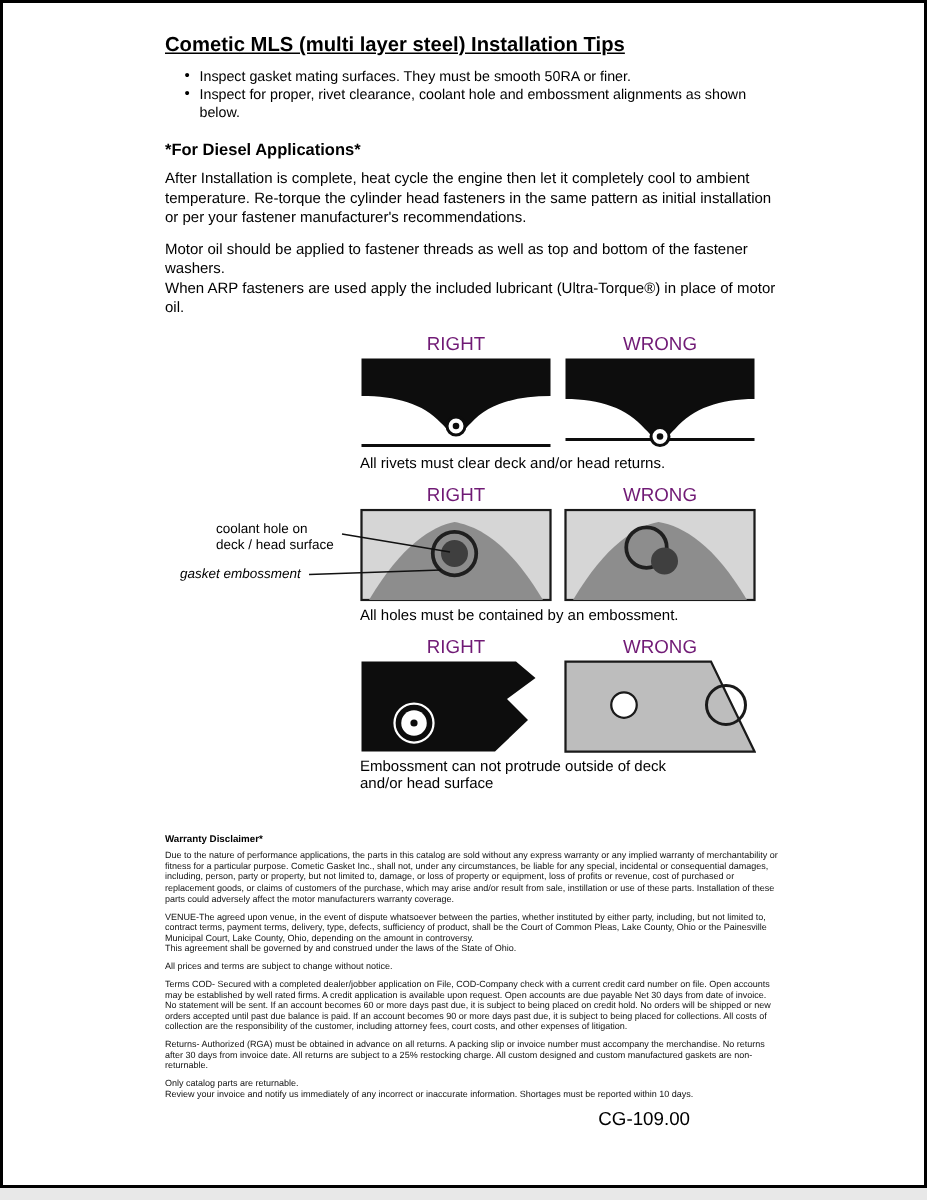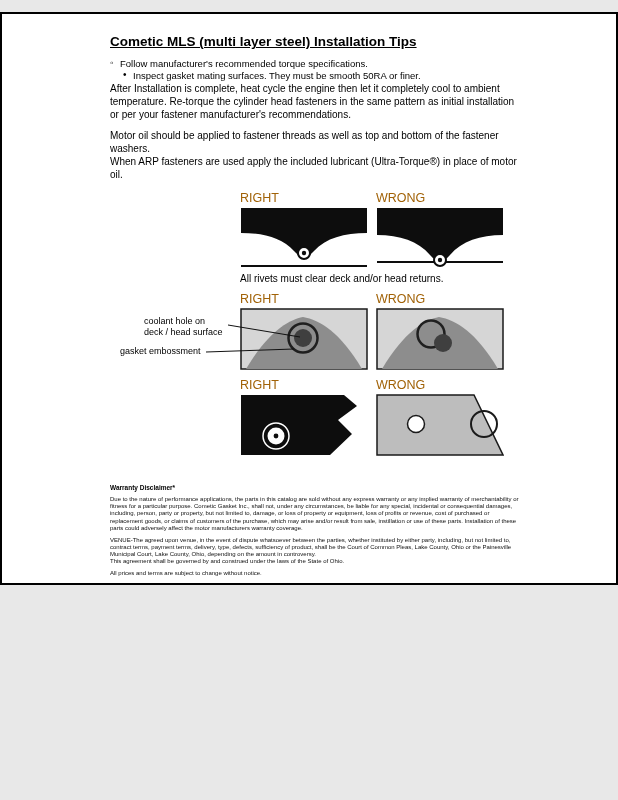--- a/index.html
+++ b/index.html
@@ -1,63 +1,64 @@
 <!DOCTYPE html>
 <html><head>
 <meta charset="utf-8">
 <style>
   * { margin:0; padding:0; box-sizing:border-box; }
   html,body { background:#e8e8e8; }
   body { font-family:"Liberation Sans","DejaVu Sans",sans-serif; color:#000; }
   .page {
-    width:618px; height:573px; background:#fff; border:2px solid #000;
-    padding:20px 96px 0 108px; position:relative; overflow:hidden; margin:12px auto;
+    width:618px; height:792px; background:#fff; border:2px solid #000;
+    padding:20px 96px 0 108px; position:relative; overflow:hidden; margin:0 auto;
   }
   .title { font-size:13.5px; font-weight:bold; text-decoration:underline; margin-bottom:9px; }
   .tips-list { list-style:none; font-size:9.5px; line-height:12px; }
   .tips-list li { position:relative; padding-left:10px; }
   .tips-list > li::before { content:"◦"; position:absolute; left:0; top:-1px; font-size:10px; }
   .tip-sublist { list-style:none; margin-left:13px; font-size:9.5px; line-height:12px; }
   .tip-sublist li { position:relative; padding-left:10px; }
   .tip-sublist li::before { content:"•"; position:absolute; left:0; top:-1px; font-size:10px; }
   .diesel-heading { font-size:11px; font-weight:bold; margin:12px 0 7px; }
   .diesel-para { font-size:10px; line-height:13px; white-space:pre-line; margin-bottom:8px; }
   .retorque-note { font-size:10px; line-height:13px; }
   .diagram-section { margin-top:10px; }
   .dia-row { display:flex; position:relative; margin-bottom:8px; }
   .dia-left { flex:0 0 130px; width:130px; position:relative; }
   .dia-main { flex:1; }
   .dia-labels { display:flex; gap:8px; margin-bottom:2px; }
-  .dia-labels span { width:128px; font-size:12.5px; color:#a16207; }
+  .dia-labels span { width:128px; text-align:center; font-size:12.5px; color:#701a75; }
   .dia-panels { display:flex; gap:8px; }
   .dia-panels svg { display:block; }
   .dia-caption { font-size:10px; margin-top:4px; white-space:pre-line; }
   .callout { position:absolute; font-size:9px; line-height:10.5px; white-space:pre-line; }
   .callout-hole { left:34px; top:24px; }
-  .callout-emboss { left:10px; top:54px; }
+  .callout-emboss { left:10px; top:54px;font-style:italic; }
   .callout-lines { position:absolute; left:0; top:0; pointer-events:none; }
   .warranty { margin-top:28px; }
   .warranty-heading { font-size:6.5px; font-weight:bold; margin-bottom:5px; }
   .warranty p { font-size:6px; line-height:7.2px; margin-bottom:4.5px; white-space:pre-line; color:#111; }
   .footer { font-size:12.5px; text-align:right; padding-right:60px; margin-top:4px; }
 </style>
 </head>
 <body>
 
 <div class="page">
 
   <h1 class="title">Cometic MLS (multi layer steel) Installation Tips</h1>
 
   <ul class="tips-list">
-    <li>Follow manufacturer's recommended torque specifications.</li>
   </ul>
   <ul class="tip-sublist">
     <li>Inspect gasket mating surfaces.  They must be smooth 50RA or finer.</li>
+    <li>Inspect for proper, rivet clearance, coolant hole and embossment alignments as shown below.</li>
   </ul>
 
+  <div class="diesel-heading">*For Diesel Applications*</div>
   <p class="diesel-para">After Installation is complete, heat cycle the engine then let it completely cool to ambient
 temperature. Re-torque the cylinder head fasteners in the same pattern as initial installation
 or per your fastener manufacturer's recommendations.</p>
   <p class="diesel-para">Motor oil should be applied to fastener threads as well as top and bottom of the fastener washers.
 When ARP fasteners are used apply the included lubricant (Ultra-Torque®) in place of motor oil.</p>
 
   <div class="diagram-section">
 
     <div class="dia-row">
       <div class="dia-left"></div>
@@ -102,20 +103,21 @@
             <circle cx="63" cy="30" r="14.5" fill="none" stroke="#1f1f1f" stroke-width="2.5"></circle>
             <circle cx="63" cy="30" r="9" fill="#3f3f3f"></circle>
           </svg>
           <svg width="128" height="62">
             <rect x="1" y="1" width="126" height="60" fill="#d6d6d6" stroke="#1a1a1a" stroke-width="1.5"></rect>
             <path d="M6,61 C28,24 48,12 63,9 C80,12 100,24 122,61 Z" fill="#8d8d8d"></path>
             <circle cx="55" cy="26" r="13.5" fill="none" stroke="#1f1f1f" stroke-width="2.5"></circle>
             <circle cx="67" cy="35" r="9" fill="#3f3f3f"></circle>
           </svg>
         </div>
+        <div class="dia-caption">All holes must be contained by an embossment.</div>
       </div>
       <svg class="callout-lines" width="414" height="96">
         <line x1="118" y1="33" x2="190" y2="45" stroke="#111" stroke-width="1"></line>
         <line x1="96" y1="60" x2="184" y2="57" stroke="#111" stroke-width="1"></line>
       </svg>
     </div>
 
     <div class="dia-row">
       <div class="dia-left"></div>
       <div class="dia-main">
@@ -129,20 +131,22 @@
             <circle cx="36" cy="42" r="13" fill="none" stroke="#ffffff" stroke-width="1.5"></circle>
             <circle cx="36" cy="42" r="8.5" fill="#ffffff"></circle>
             <circle cx="36" cy="42" r="2.4" fill="#0d0d0d"></circle>
           </svg>
           <svg width="128" height="62">
             <path d="M1,1 H98 L127,61 H1 Z" fill="#bdbdbd" stroke="#1a1a1a" stroke-width="1.5"></path>
             <circle cx="40" cy="30" r="8.5" fill="#ffffff" stroke="#1a1a1a" stroke-width="1.5"></circle>
             <circle cx="108" cy="30" r="13" fill="none" stroke="#1a1a1a" stroke-width="2"></circle>
           </svg>
         </div>
+        <div class="dia-caption">Embossment can not protrude outside of deck
+and/or head surface</div>
       </div>
     </div>
 
   </div>
 
   <div class="warranty">
     <div class="warranty-heading">Warranty Disclaimer*</div>
     <p>Due to the nature of performance applications, the parts in this catalog are sold without any express warranty or any implied warranty of merchantability or fitness for a particular purpose. Cometic Gasket Inc., shall not, under any circumstances, be liable for any special, incidental or consequential damages, including, person, party or property, but not limited to, damage, or loss of property or equipment, loss of profits or revenue, cost of purchased or replacement goods, or claims of customers of the purchase, which may arise and/or result from sale, instillation or use of these parts. Installation of these parts could adversely affect the motor manufacturers warranty coverage.</p>
     <p>VENUE-The agreed upon venue, in the event of dispute whatsoever between the parties, whether instituted by either party, including, but not limited to, contract terms, payment terms, delivery, type, defects, sufficiency of product, shall be the Court of Common Pleas, Lake County, Ohio or the Painesville Municipal Court, Lake County, Ohio, depending on the amount in controversy.
 This agreement shall be governed by and construed under the laws of the State of Ohio.</p>

